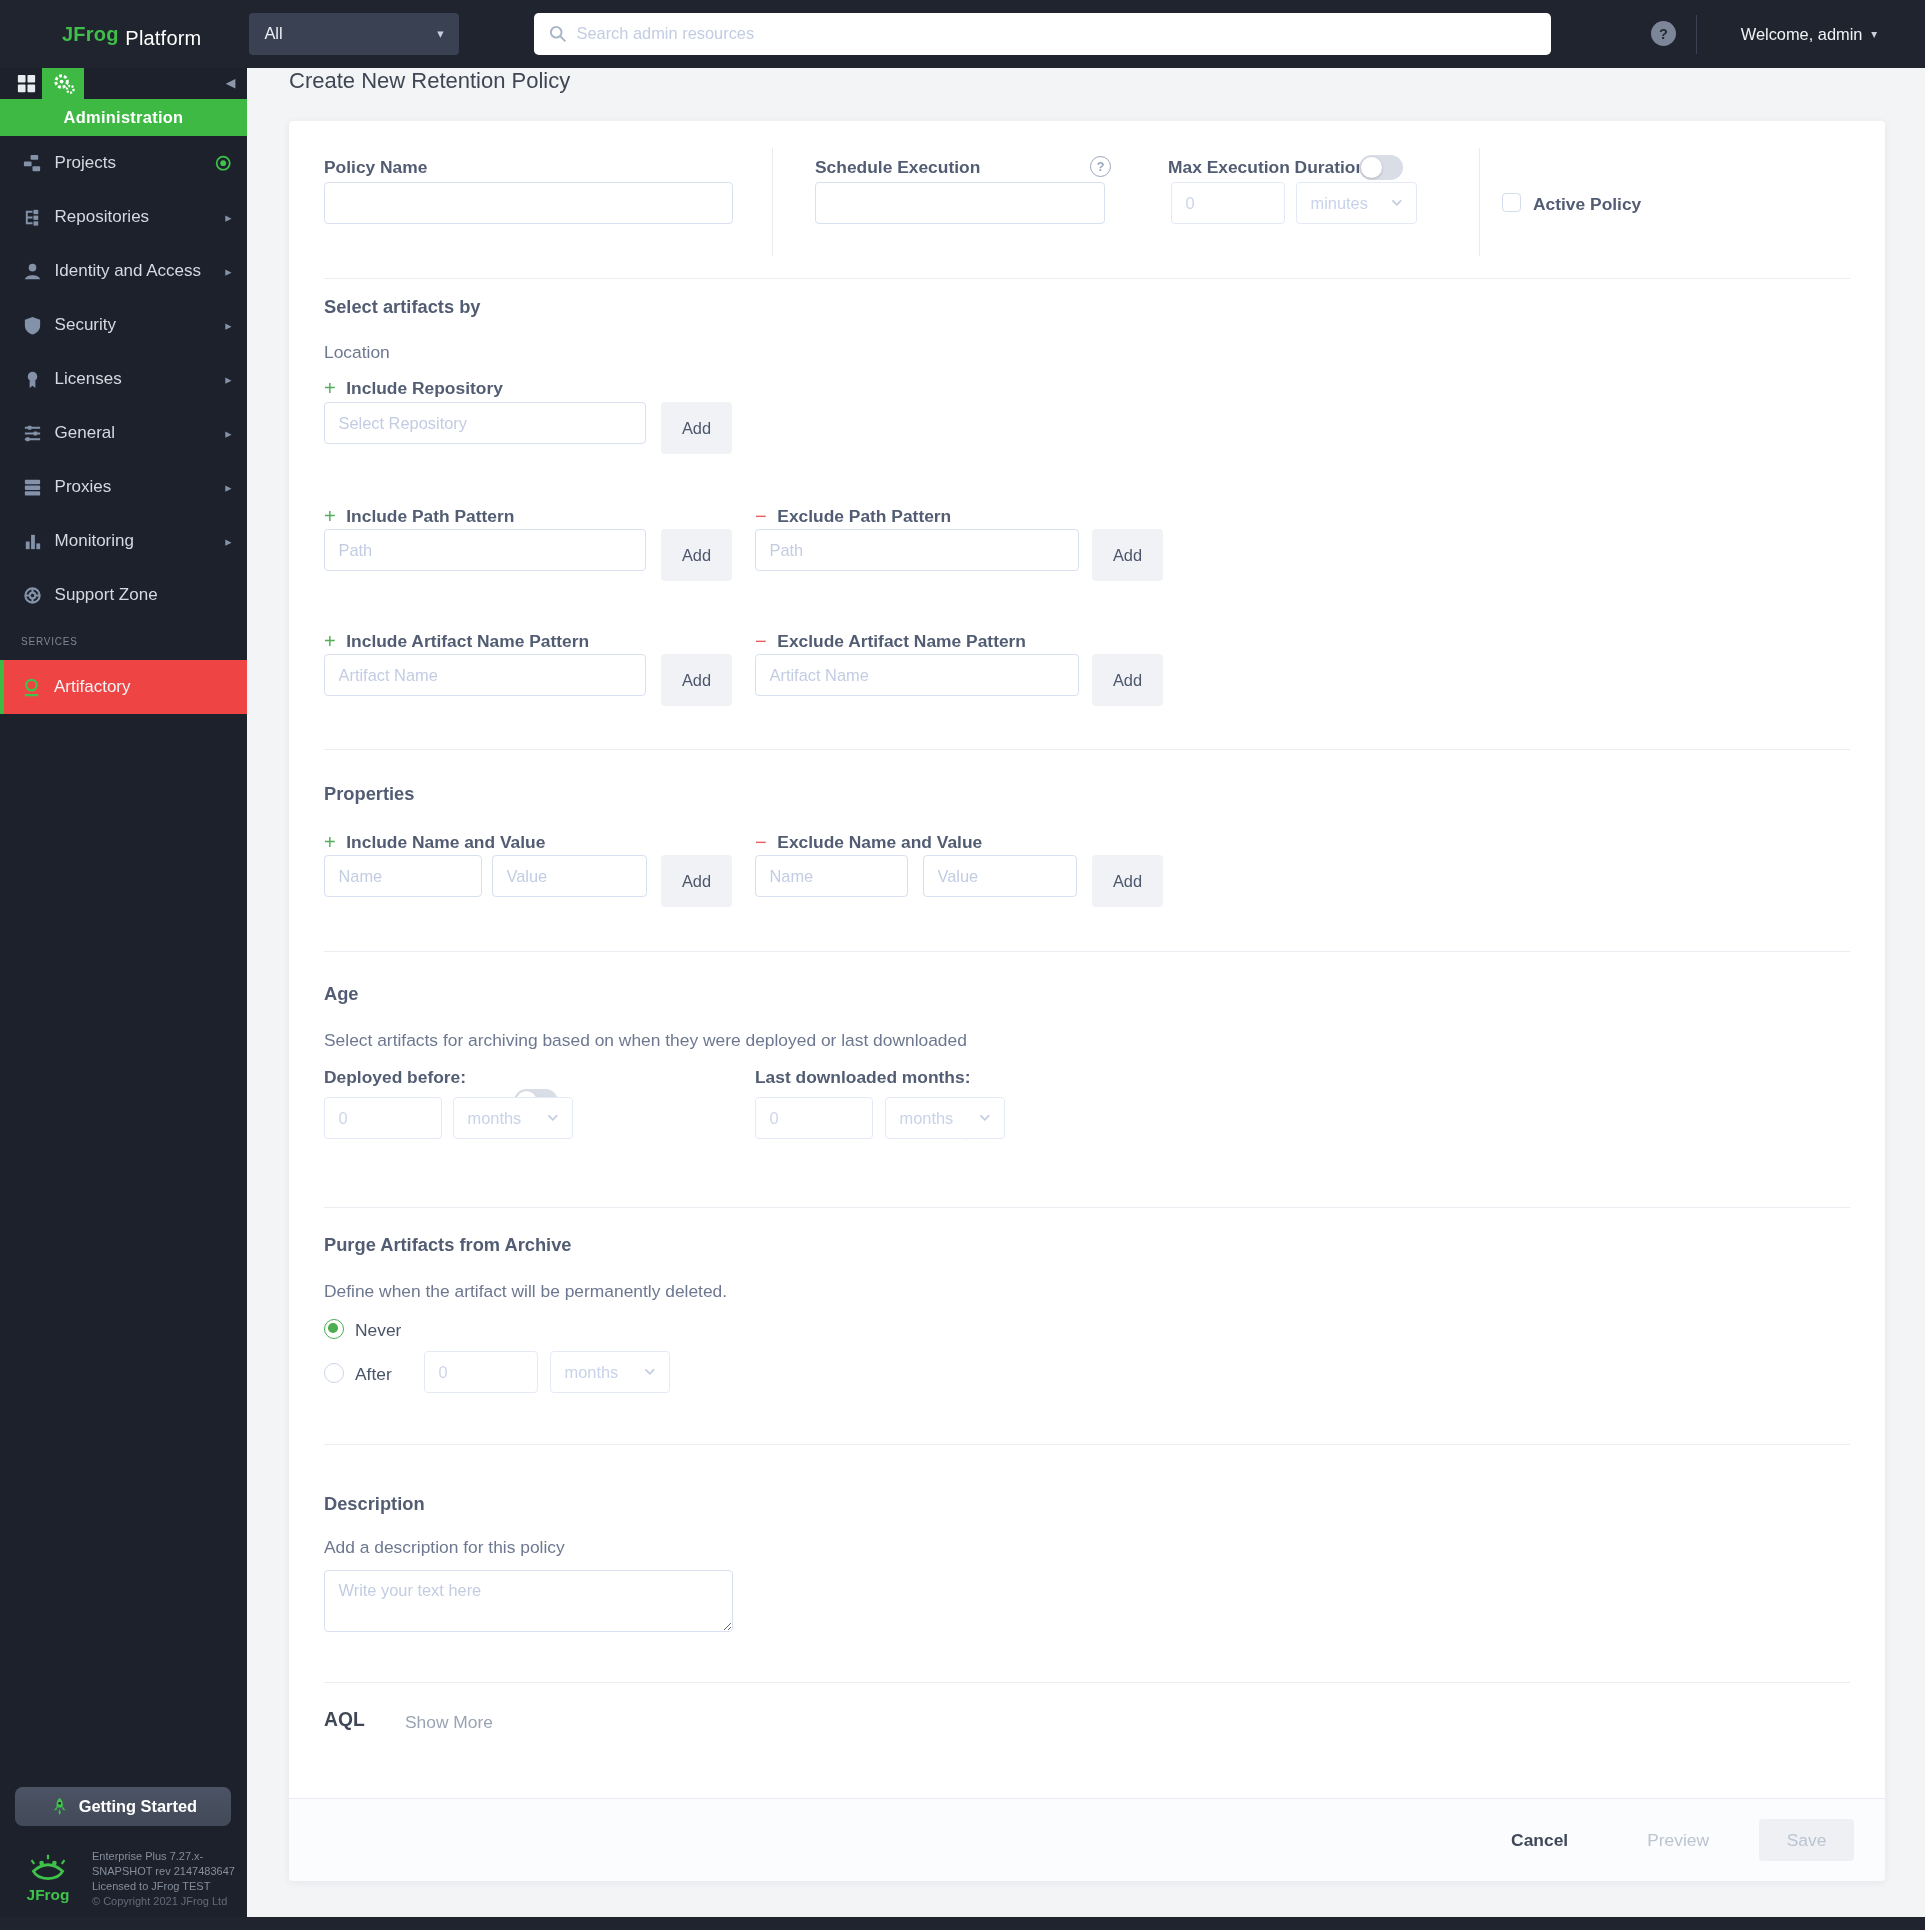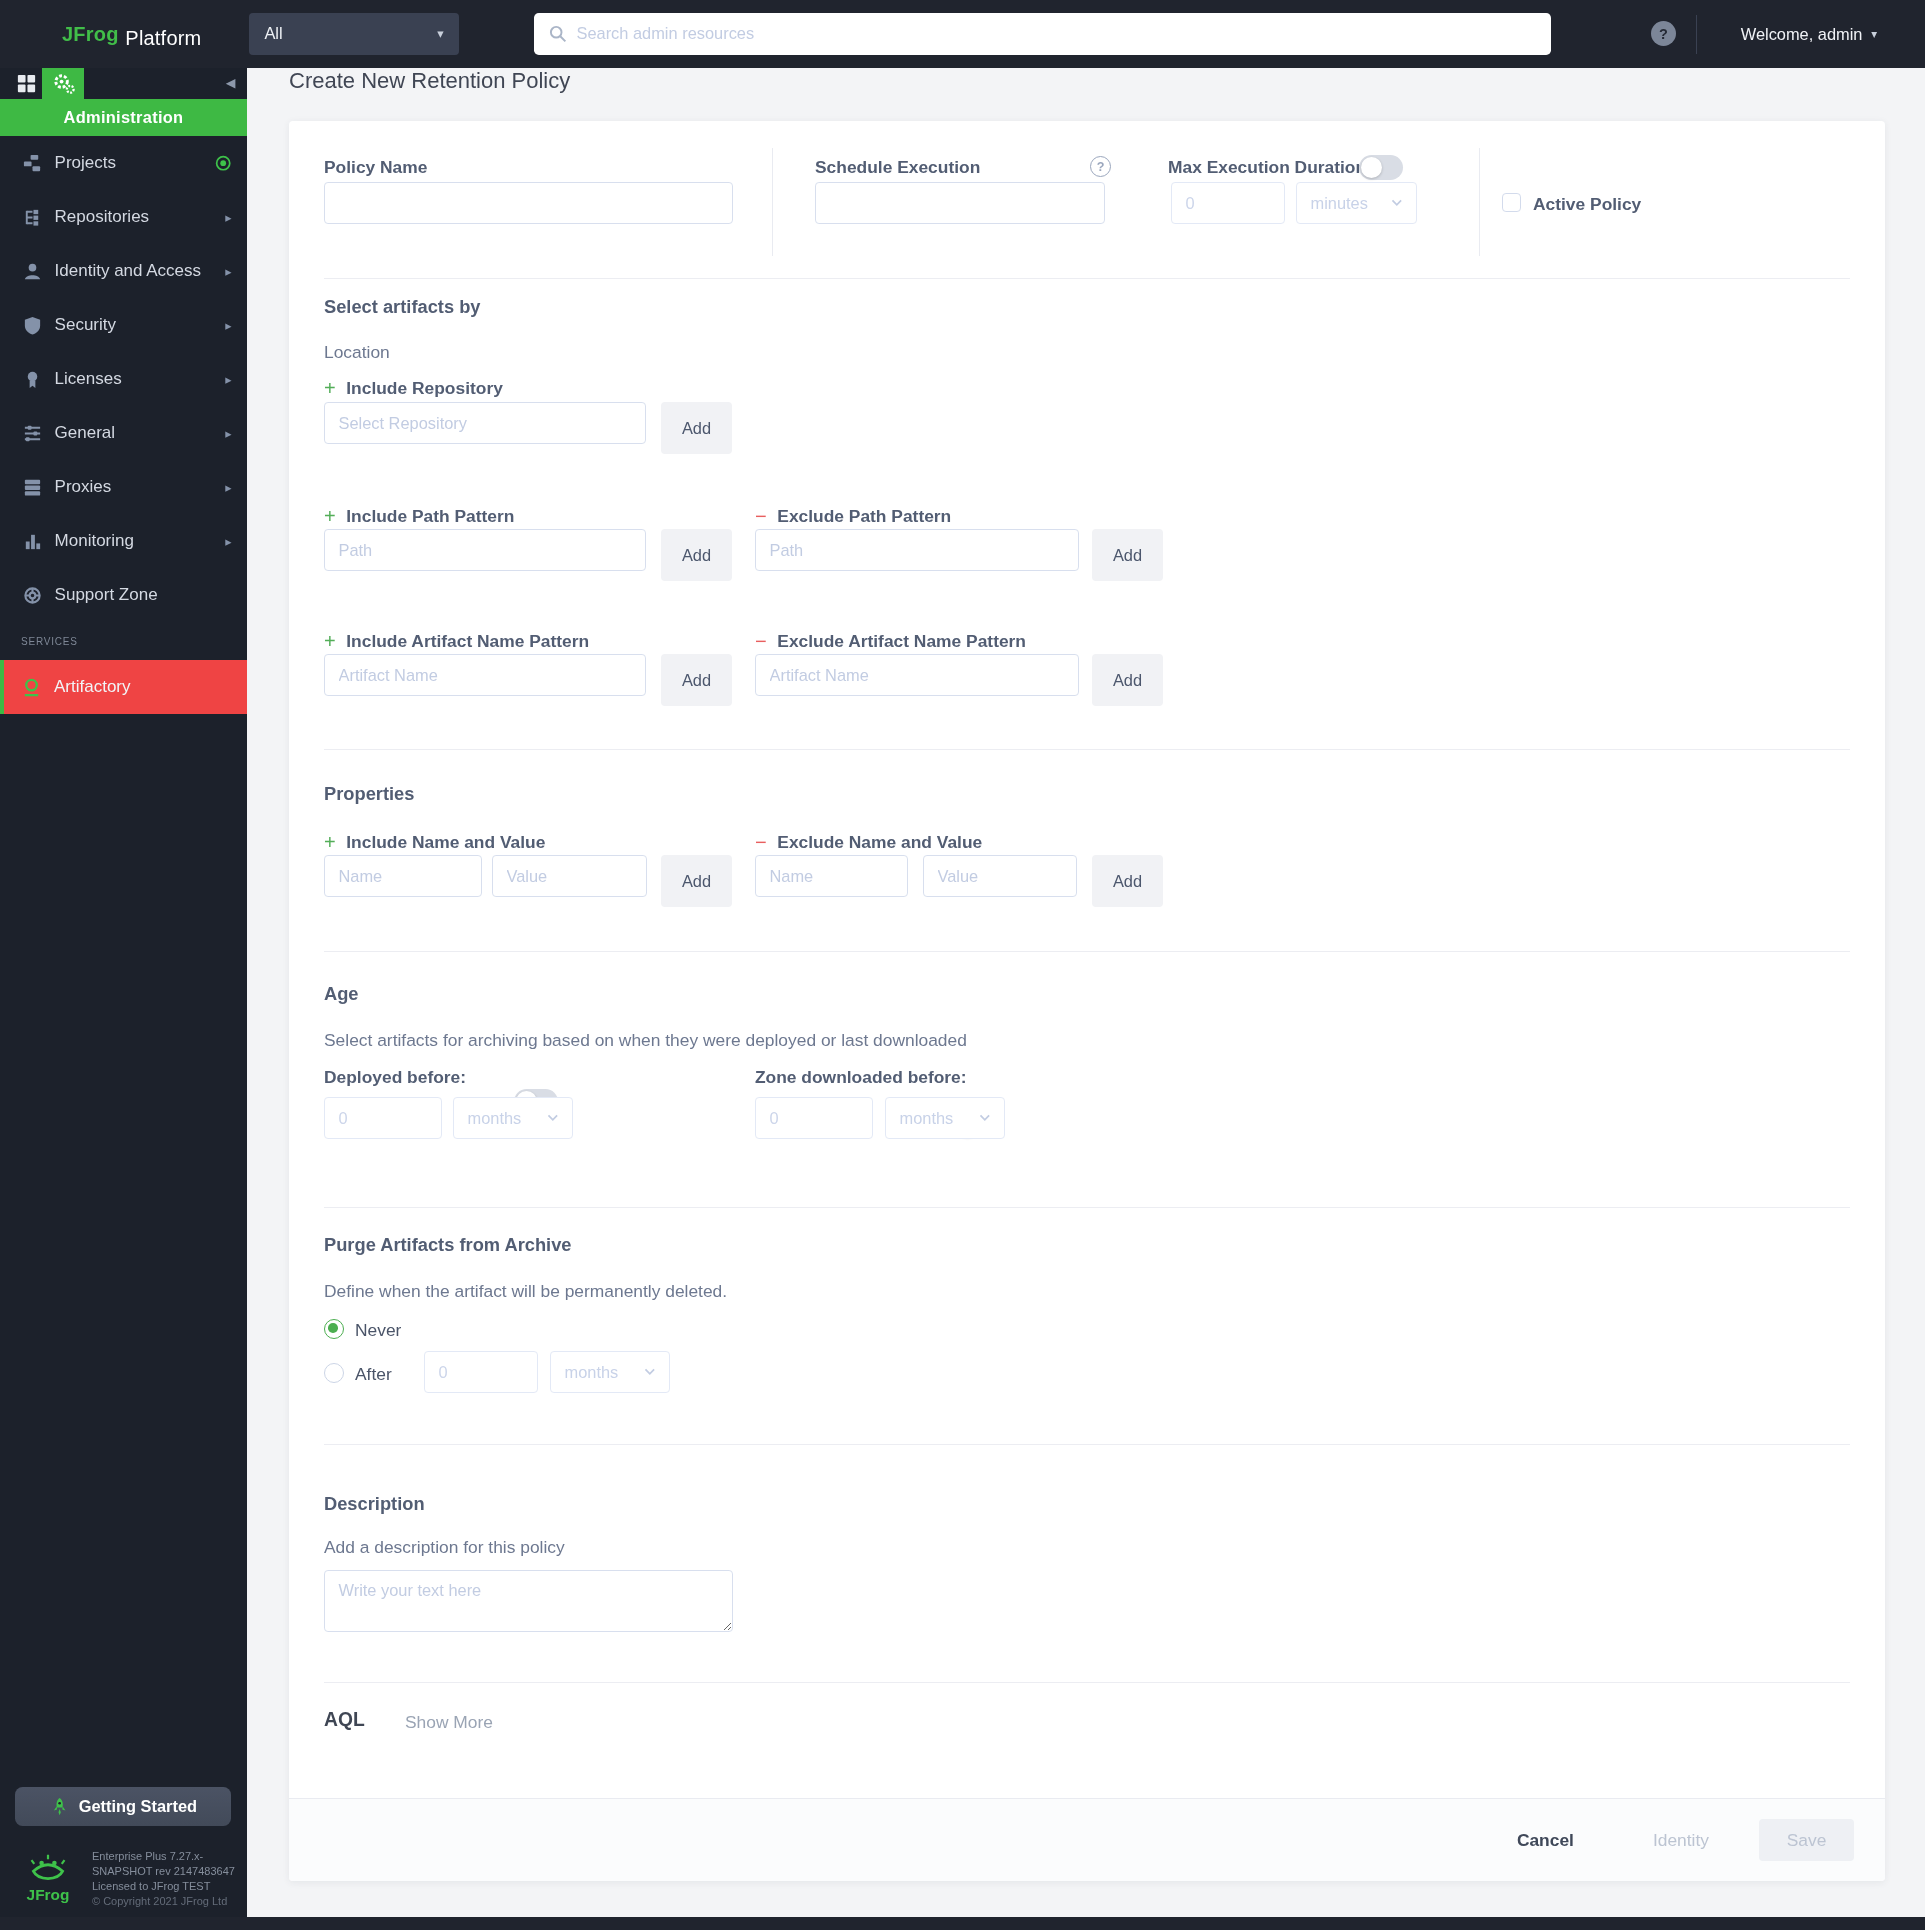--- a/index.html
+++ b/index.html
@@ -382,21 +382,21 @@
         <div class="knob"></div>
       </div>
     <input class="txt dis" style="left: 35px; top: 976px; width: 118px;" disabled="" placeholder="0">
     <div class="sel dis" style="left:164px;top:976px;width:120px">
       <span>months</span>
       <svg width="11.6" height="7.7" viewBox="0 0 12 8">
           <polyline points="1.5,1.5 6,6 10.5,1.5" fill="none" stroke="#c2cce2" stroke-width="1.8"></polyline>
         </svg>
     </div>
 
-    <span class="lbl" style="left:466px;top:946px">Zone downloaded before:</span>
+    <span class="lbl" style="left:466px;top:946px">Last downloaded months:</span>
     <div class="toggle" style="left:666px;top:943px">
         <div class="knob"></div>
       </div>
     <input class="txt dis" style="left: 466px; top: 976px; width: 118px;" disabled="" placeholder="0">
     <div class="sel dis" style="left:596px;top:976px;width:120px">
       <span>months</span>
       <svg width="11.6" height="7.7" viewBox="0 0 12 8">
           <polyline points="1.5,1.5 6,6 10.5,1.5" fill="none" stroke="#c2cce2" stroke-width="1.8"></polyline>
         </svg>
     </div>
@@ -427,20 +427,20 @@
     <span class="sub" style="left:35px;top:1416px">Add a description for this policy</span>
     <textarea class="desc-ta" style="left: 35px; top: 1449px; width: 409px; height: 62px;" placeholder="Write your text here"></textarea>
 
     <div class="hdiv" style="top:1561px"></div>
 
     <span class="aql-h" style="left:35px;top:1588px">AQL</span>
     <span class="show-more" style="left:116px;top:1591px;position:absolute">Show More</span>
 
     <div class="card-footer">
       <span class="btn-cancel">Cancel</span>
-      <span class="btn-preview">Identity</span>
+      <span class="btn-preview">Preview</span>
       <div class="btn-save">Save</div>
     </div>
   </div>
 </main>
 
 <div class="bottom-strip"></div>
 
 
 </body></html>

